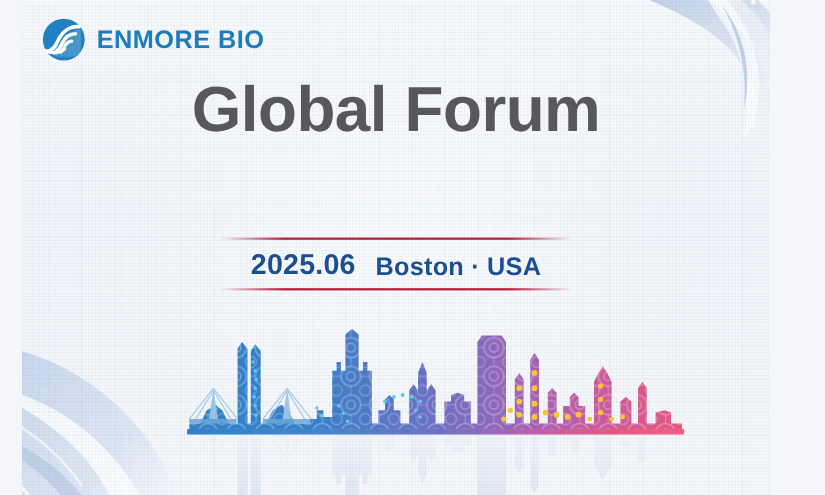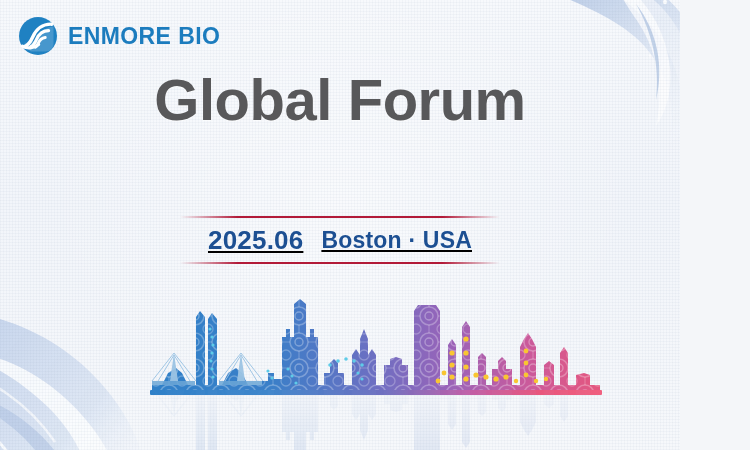--- a/index.html
+++ b/index.html
@@ -9,20 +9,21 @@
     font-family:"Liberation Sans", sans-serif;
     background:#f4f6f9;
     position:relative;
   }
   #poster {
     position:relative;
     width:680px; height:450px;
     overflow:hidden;
     background:
       linear-gradient(180deg,#f7f9fc 0%,#f2f5fa 45%,#f6f8fb 100%);
+    margin-left: 20px;
   }
   
   .texture {
     position:absolute; inset:0;
     background-image:
       repeating-linear-gradient(0deg, rgba(120,140,170,.055) 0 1px, transparent 1px 3px),
       repeating-linear-gradient(90deg, rgba(120,140,170,.05) 0 1px, transparent 1px 3px);
     pointer-events:none;
     z-index:3;
   }
@@ -69,23 +70,22 @@
   
   #datebar {
     position:absolute; left:0; right:0; top:216px; z-index:6;
     display:flex; flex-direction:column; align-items:center;
   }
   .rule {
     width:320px; height:2px;
     background:linear-gradient(90deg, rgba(178,26,56,0) 0%, #b21a38 18%, #b21a38 82%, rgba(178,26,56,0) 100%);
   }
   #datebar-inner {
-    display:flex; align-items:center; gap:18px;
+    display:flex; align-items:flex-end; gap:18px;
     padding:7px 0 6px 0;
-    text-decoration:underline;
   }
   .date-txt {
     font-size:26px; font-weight:bold; color:#1c4f92;
     font-family:"Liberation Sans", sans-serif; letter-spacing:.2px;
   }
   .loc-txt {
     font-size:23px; font-weight:bold; color:#1c4f92;
     font-family:"Liberation Sans", sans-serif; letter-spacing:.2px;
   }
 

